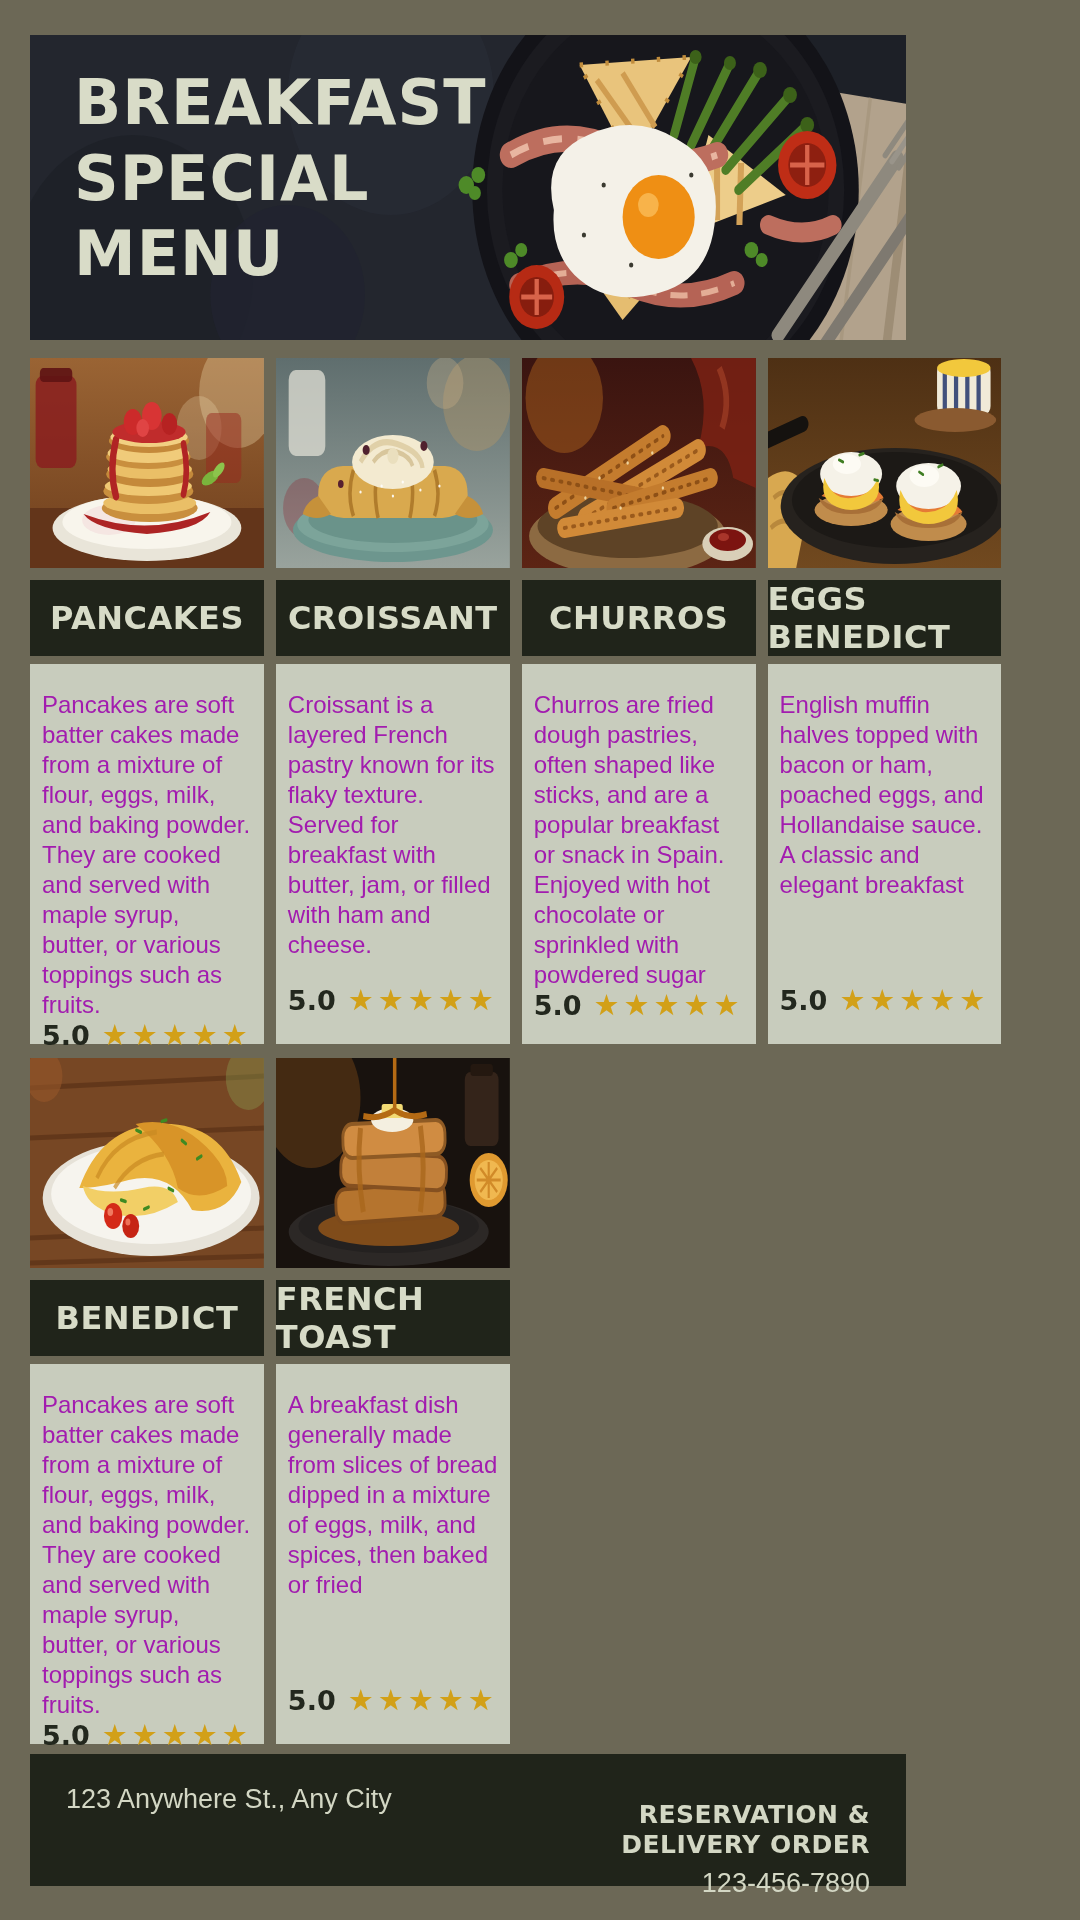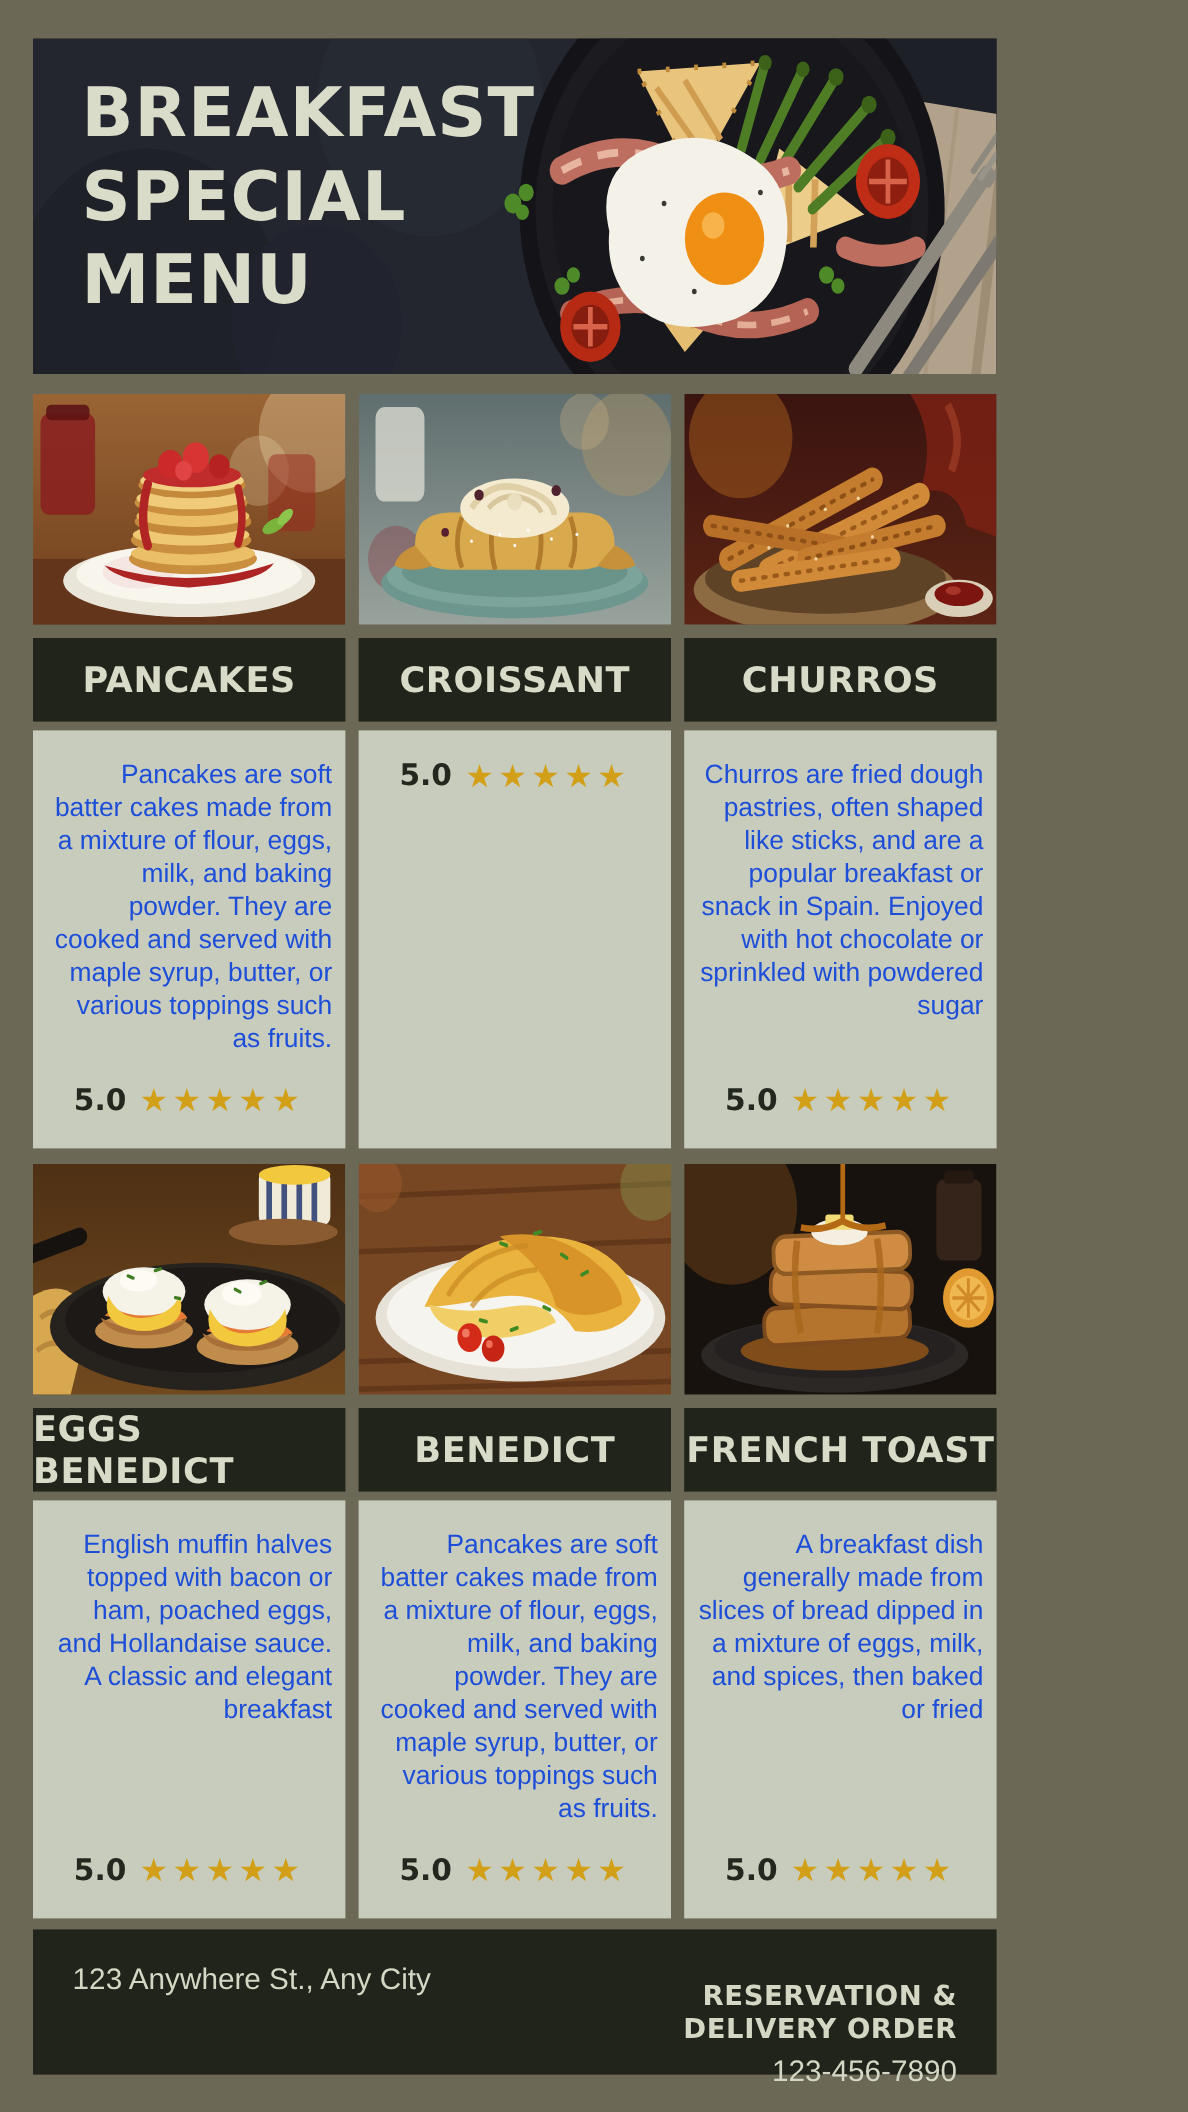--- a/index.html
+++ b/index.html
@@ -8,30 +8,30 @@
 
   
   .banner{position:relative;height:305px;margin-bottom:18px;background:#23262e;overflow:hidden;flex:none;}
   .banner-art{position:absolute;inset:0;width:100%;height:100%;display:block;}
   .banner-title{position:relative;z-index:2;padding:30px 0 0 44px;
     font-family:"DejaVu Sans",sans-serif;font-weight:bold;font-size:62px;line-height:1.22;
     letter-spacing:1px;color:#d9dcc8;}
   .banner-title div{white-space:nowrap;}
 
   
-  .menu-grid{display:grid;grid-template-columns:repeat(3,1fr);column-gap:12px;row-gap:14px;flex:none;}
+  .menu-grid{display:grid;grid-template-columns:repeat(4,1fr);column-gap:12px;row-gap:14px;flex:none;}
   .dish{display:flex;flex-direction:column;}
   .dish-photo{height:210px;margin-bottom:12px;position:relative;overflow:hidden;flex:none;}
   .dish-photo svg{position:absolute;inset:0;width:100%;height:100%;display:block;}
   .dish-name{height:76px;margin-bottom:8px;background:#20241a;color:#d7dbc7;flex:none;
     display:flex;align-items:center;justify-content:center;
     font-family:"DejaVu Sans",sans-serif;font-weight:bold;font-size:32px;letter-spacing:.5px;}
   .dish-card{height:380px;background:#c8ccbd;box-sizing:border-box;flex:none;
     display:flex;flex-direction:column;justify-content:space-between;padding:26px 12px 28px;}
-  .dish-desc{font-size:24px;line-height:30px;color:#1d4ed8;text-align:right;}
+  .dish-desc{font-size:24px;line-height:30px;color:#a21caf;text-align:left;}
   .dish-rating{display:flex;align-items:center;justify-content:center;gap:12px;}
   .rating-value{font-family:"DejaVu Sans",sans-serif;font-weight:bold;font-size:27px;color:#23281e;}
   .rating-stars{color:#d2a018;font-size:29px;letter-spacing:4px;font-family:"DejaVu Sans",sans-serif;line-height:1;}
 
   
   .footer{height:132px;margin-top:10px;background:#20241a;box-sizing:border-box;flex:none;
     display:flex;justify-content:space-between;align-items:flex-start;padding:22px 36px;color:#d3d7c4;}
   .footer-head{font-family:"DejaVu Sans",sans-serif;font-weight:bold;font-size:25px;line-height:1.2;letter-spacing:.5px;}
   .footer-sub{margin-top:7px;font-size:27px;line-height:1.2;}
   .footer-right{text-align:right;margin-top:24px;}
@@ -229,20 +229,21 @@
               <circle cx="180" cy="124" r="1.6"></circle>
               <circle cx="205" cy="132" r="1.6"></circle>
             <circle cx="120" cy="134" r="1.6"></circle>
               <circle cx="166" cy="138" r="1.6"></circle>
               <circle cx="232" cy="128" r="1.6"></circle>
           </g>
         </svg>
       </div>
       <div class="dish-name">CROISSANT</div>
       <div class="dish-card">
+        <div class="dish-desc">Croissant is a layered French pastry known for its flaky texture. Served for breakfast with butter, jam, or filled with ham and cheese.</div>
         <div class="dish-rating">
           <span class="rating-value">5.0</span>
           <span class="rating-stars">★★★★★</span>
         </div>
       </div>
     </div>
 
     <div class="dish">
       <div class="dish-photo">
         <svg viewBox="0 0 332 210" preserveAspectRatio="none">

